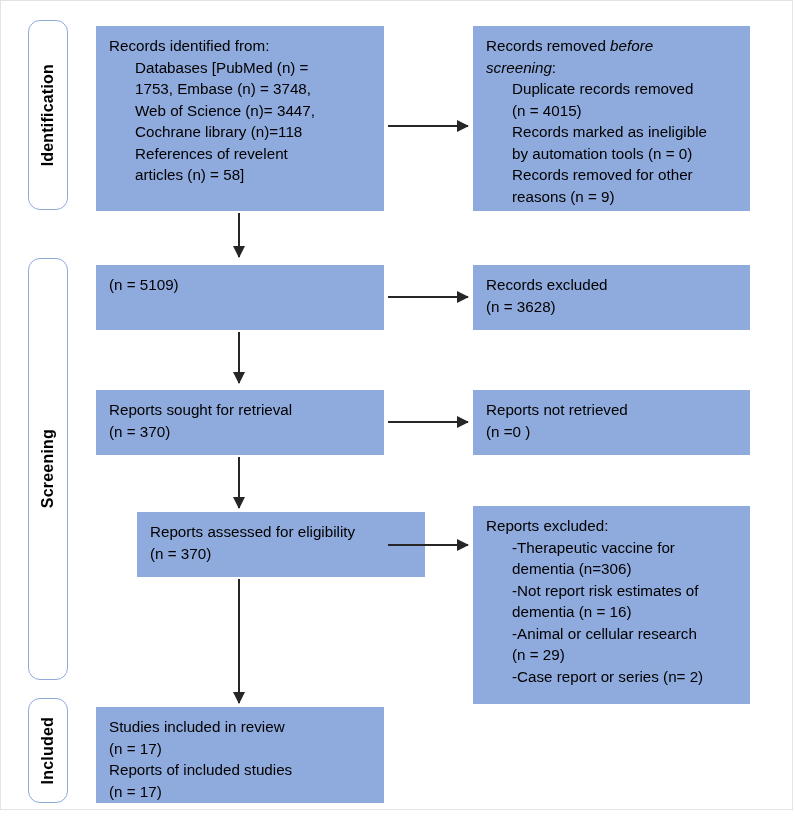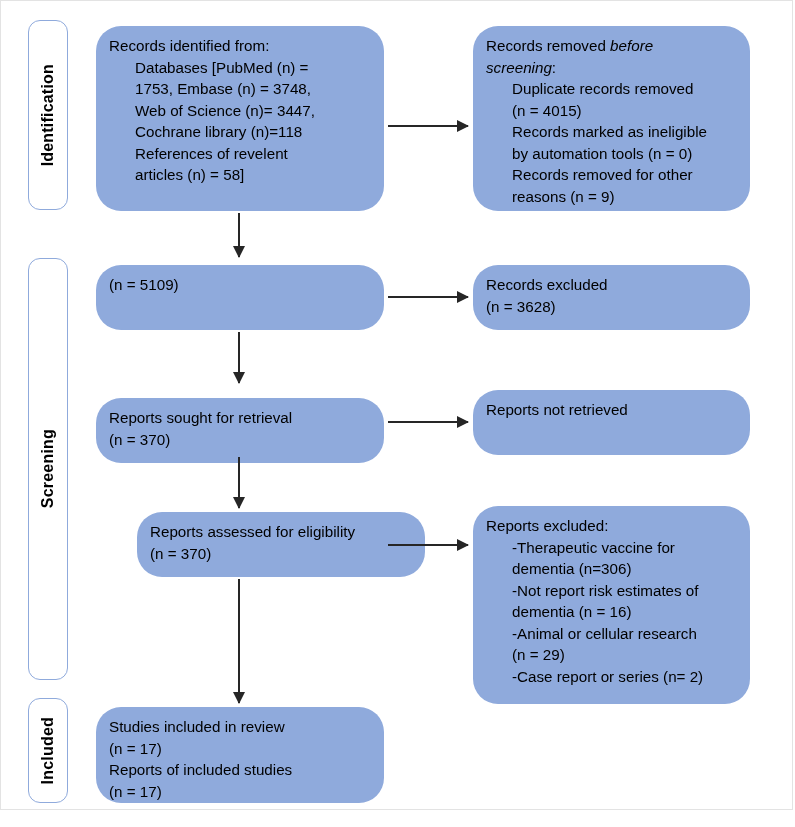--- a/index.html
+++ b/index.html
@@ -49,21 +49,20 @@
   }
   
   .box {
     position: absolute;
     background: #8faadc;
     box-sizing: border-box;
     padding: 9px 7px 8px 13px;
     font-size: 15.2px;
     line-height: 21.5px;
     color: #000000;
-    border-radius: 25px;
   }
   .box .ln {
     white-space: pre-wrap;
   }
   .indent {
     padding-left: 26px;
   }
   .indent-hang {
     padding-left: 26px;
   }
@@ -155,29 +154,30 @@
 
   <div class="arrow-h" style="left:388px; top:296px; width:80px;"></div>
 
   <div class="box" style="left:473px; top:265px; width:277px; height:65px;">
     <div class="ln">Records excluded</div>
     <div class="ln">(n = 3628)</div>
   </div>
 
   <div class="arrow-v" style="left:238px; top:332px; height:51px;"></div>
 
-  <div class="box" style="left:96px; top:390px; width:288px; height:65px;margin-top:8px;">
+  <div class="box" style="left:96px; top:390px; width:288px; height:65px;">
     <div class="ln">Reports sought for retrieval</div>
     <div class="ln">(n = 370)</div>
   </div>
 
   <div class="arrow-h" style="left:388px; top:421px; width:80px;"></div>
 
   <div class="box" style="left:473px; top:390px; width:277px; height:65px;">
     <div class="ln">Reports not retrieved</div>
+    <div class="ln">(n =0 )</div>
   </div>
 
   <div class="arrow-v" style="left:238px; top:457px; height:51px;"></div>
 
   <div class="box" style="left:96px; top:512px; width:288px; height:65px;margin-left:41px;">
     <div class="ln">Reports assessed for eligibility</div>
     <div class="ln">(n = 370)</div>
   </div>
 
   <div class="arrow-h" style="left:388px; top:544px; width:80px;"></div>

